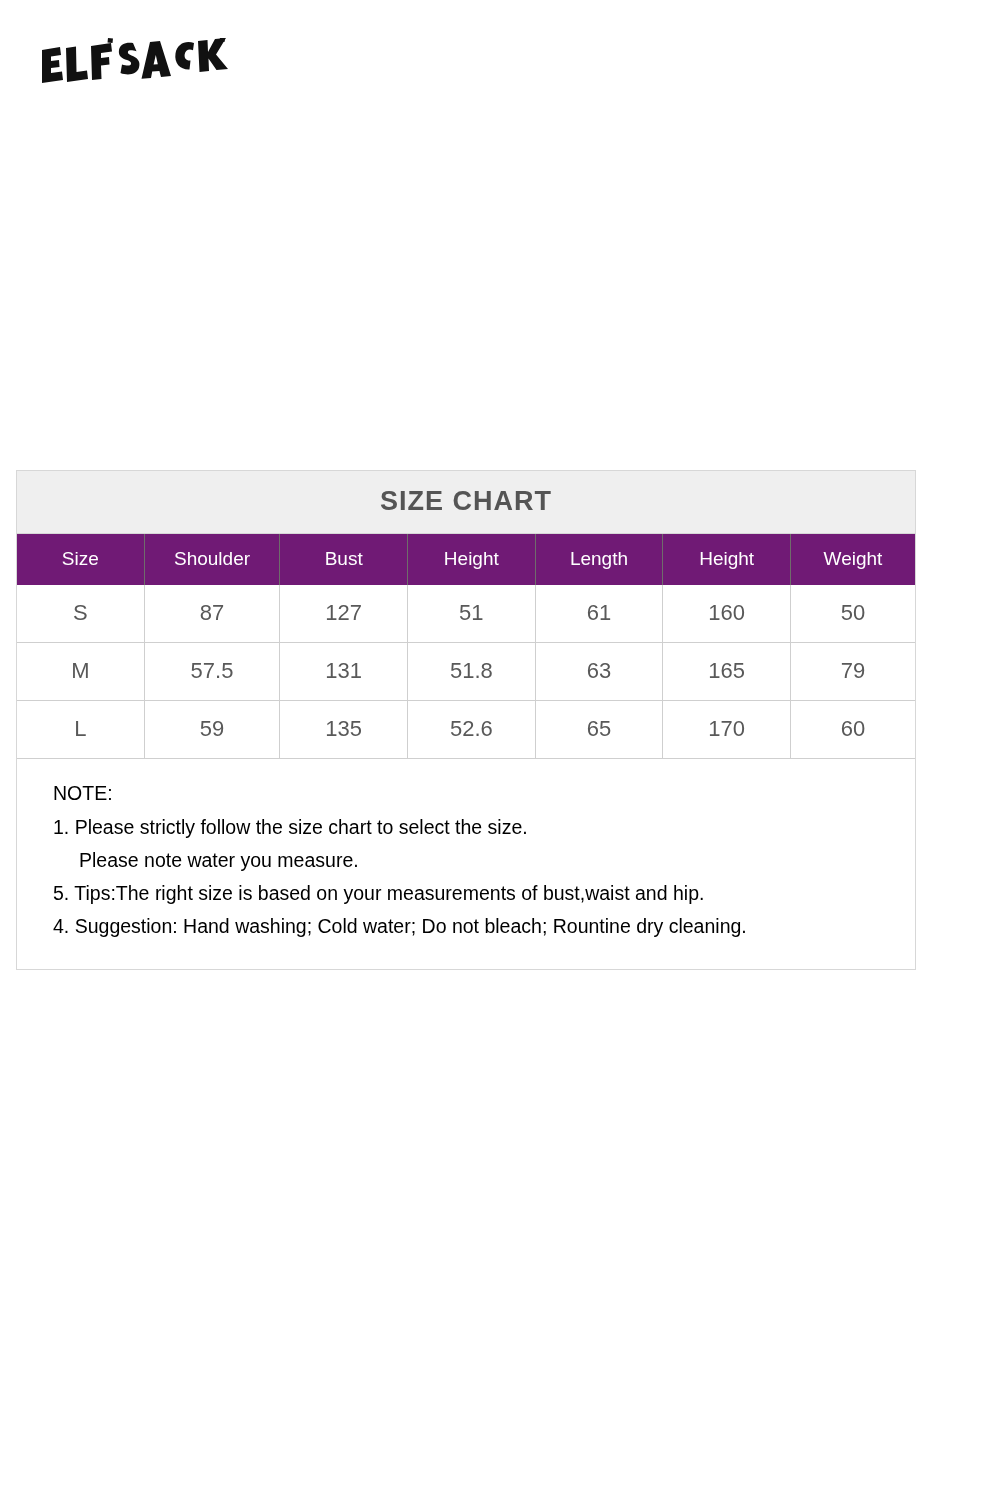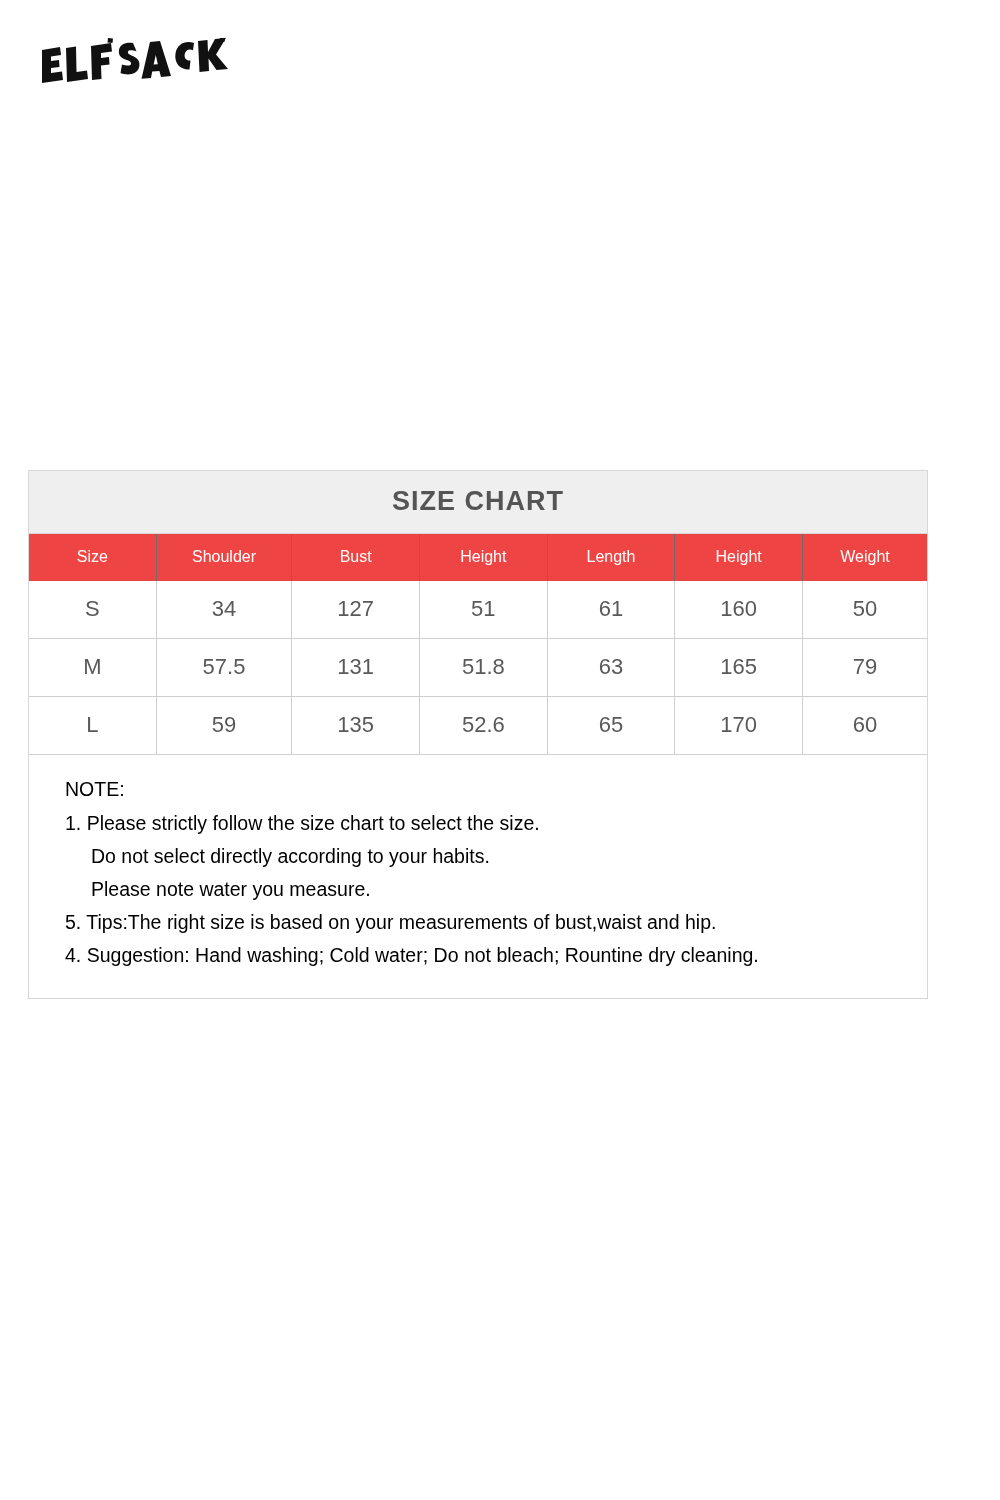--- a/index.html
+++ b/index.html
@@ -22,21 +22,21 @@
     left: 38px;
     top: 38px;
     width: 200px;
     height: 62px;
   }
   .logo svg { display: block; }
 
   
   .chart-wrap {
     position: absolute;
-    left: 28px;
+    left: 16px;
     top: 470px;
     width: 900px;
     border: 1px solid #d7d7d7;
     box-sizing: border-box;
     background: #fff;
   }
 
   .chart-title {
     background: #efefef;
     text-align: center;
@@ -58,23 +58,23 @@
     border-right: 1px solid #cfcfcf;
     border-bottom: 1px solid #cfcfcf;
     text-align: center;
     font-weight: normal;
   }
   table.size-table th:last-child,
   table.size-table td:last-child {
     border-right: none;
   }
   table.size-table thead th {
-    background: #ef4444;
+    background: #701a75;
     color: #ffffff;
-    font-size: 16px;
+    font-size: 19px;
     padding: 14px 0 15px 0;
     border-right: 1px solid #6f6c6b;
     border-bottom: none;
   }
   table.size-table thead th:last-child { border-right: none; }
 
   table.size-table tbody td {
     font-size: 22px;
     color: #595959;
     padding: 15px 0 16px 0;
@@ -137,21 +137,21 @@
         <th style="width:14.2%">Bust</th>
         <th style="width:14.2%">Height</th>
         <th style="width:14.2%">Length</th>
         <th style="width:14.2%">Height</th>
         <th style="width:13.9%">Weight</th>
       </tr>
     </thead>
     <tbody>
       <tr>
         <td>S</td>
-        <td>34</td>
+        <td>87</td>
         <td>127</td>
         <td>51</td>
         <td>61</td>
         <td>160</td>
         <td>50</td>
       </tr>
       <tr>
         <td>M</td>
         <td>57.5</td>
         <td>131</td>
@@ -168,18 +168,17 @@
         <td>65</td>
         <td>170</td>
         <td>60</td>
       </tr>
     </tbody>
   </table>
 
   <div class="notes">
     <div class="note-heading">NOTE:</div>
     <div class="note-line">1. Please strictly follow the size chart to select the size.</div>
-    <div class="note-line note-sub">Do not select directly according to your habits.</div>
     <div class="note-line note-sub">Please note water you measure.</div>
     <div class="note-line">5. Tips:The right size is based on your measurements of bust,waist and hip.</div>
     <div class="note-line">4. Suggestion: Hand washing; Cold water; Do not bleach; Rountine dry cleaning.</div>
   </div>
 </div>
 
 </body></html>

